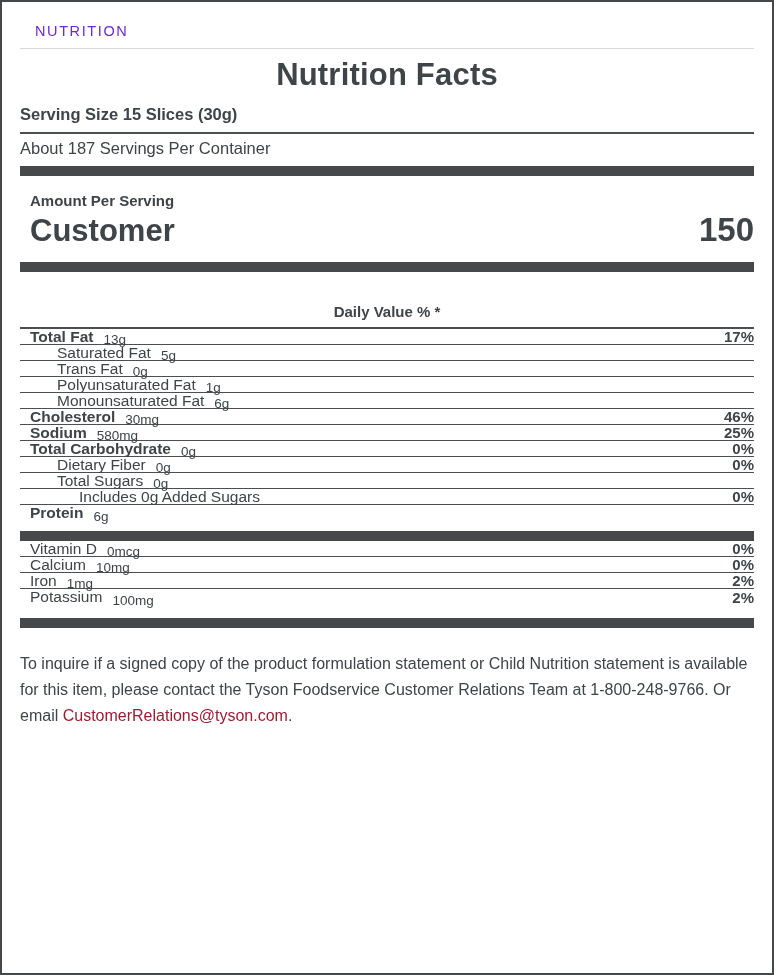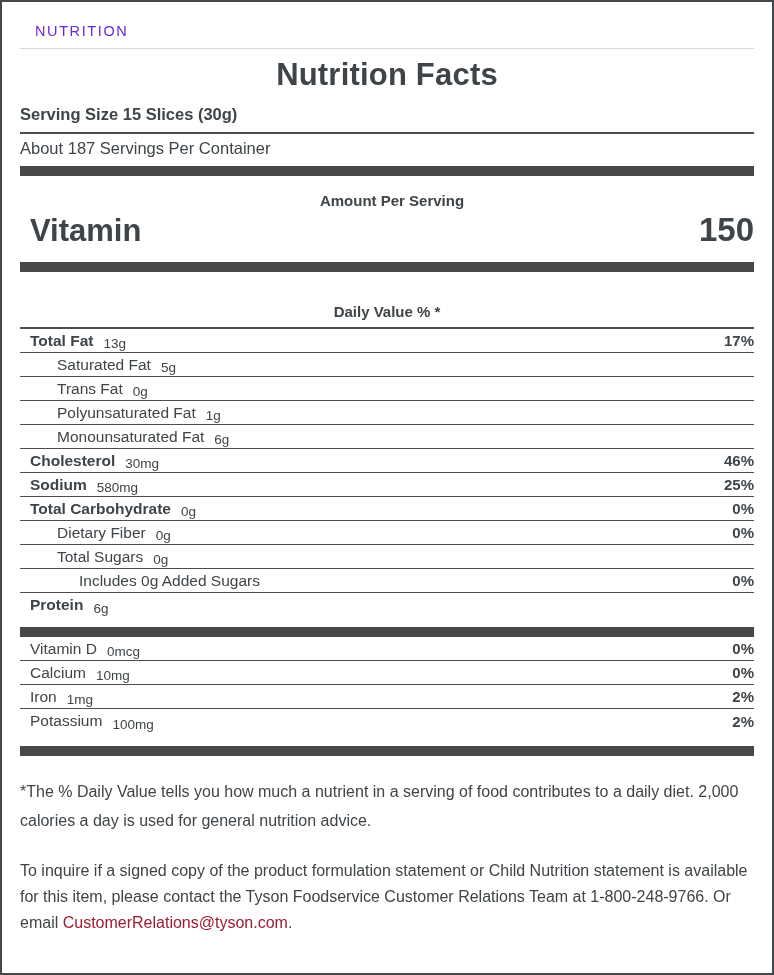--- a/index.html
+++ b/index.html
@@ -49,21 +49,20 @@
   }
   .thick-bar {
     height: 10px;
     background: var(--bar, #47484a);
   }
   .amount-per-serving {
     margin-top: 16px;
     padding-left: 10px;
     font-size: 15px;
     font-weight: bold;
-    text-align: center;
   }
   .calories-row {
     display: flex;
     justify-content: space-between;
     align-items: baseline;
     padding-left: 10px;
     margin-top: 2px;
     margin-bottom: 13px;
   }
   .calories-label { font-size: 31px; font-weight: bold; }
@@ -73,21 +72,21 @@
     text-align: center;
     font-size: 15px;
     font-weight: bold;
     padding: 31px 0 7px 0;
     border-bottom: 2px solid var(--line-mid, #4c4f52);
   }
 
   .row {
     display: flex;
     align-items: center;
-    height: 24px;
+    height: 16px;
     border-bottom: 1.5px solid var(--line-mid, #4c4f52);
     font-size: 15.5px;
   }
   .row.no-border { border-bottom: none; }
   .row .nm { white-space: nowrap; }
   .row.bold .nm { font-weight: bold; }
   .row .amt {
     font-size: 13.5px;
     margin-left: 10px;
     position: relative;
@@ -134,21 +133,21 @@
     <div class="title">Nutrition Facts</div>
 
     <div class="serving-size">Serving Size 15 Slices (30g)</div>
     <div class="dark-divider"></div>
     <div class="servings-per-container">About 187 Servings Per Container</div>
 
     <div class="thick-bar"></div>
 
     <div class="amount-per-serving">Amount Per Serving</div>
     <div class="calories-row">
-      <span class="calories-label">Vitamin</span>
+      <span class="calories-label">Customer</span>
       <span class="calories-value">150</span>
     </div>
 
     <div class="thick-bar"></div>
 
     <div class="dv-header">Daily Value % *</div>
 
     <div id="nutrient-rows">
         <div class="row indent-0 bold">
           <span class="nm">Total Fat</span>
@@ -225,18 +224,17 @@
         </div>
         <div class="row indent-0 no-border">
           <span class="nm">Potassium</span>
           <span class="amt">100mg</span>
           <span class="dv">2%</span>
         </div>
       </div>
 
     <div class="thick-bar bar-after-micros"></div>
 
-    <p class="footnote">*The % Daily Value tells you how much a nutrient in a serving of food contributes to a daily diet. 2,000 calories a day is used for general nutrition advice.</p>
 
     <p class="contact"><span>To inquire if a signed copy of the product formulation statement or Child Nutrition statement is available for this item, please contact the Tyson Foodservice Customer Relations Team at 1-800-248-9766. Or email </span><a class="email">CustomerRelations@tyson.com</a><span>.</span></p>
 
   </div>
 </div>
 
 </body></html>

